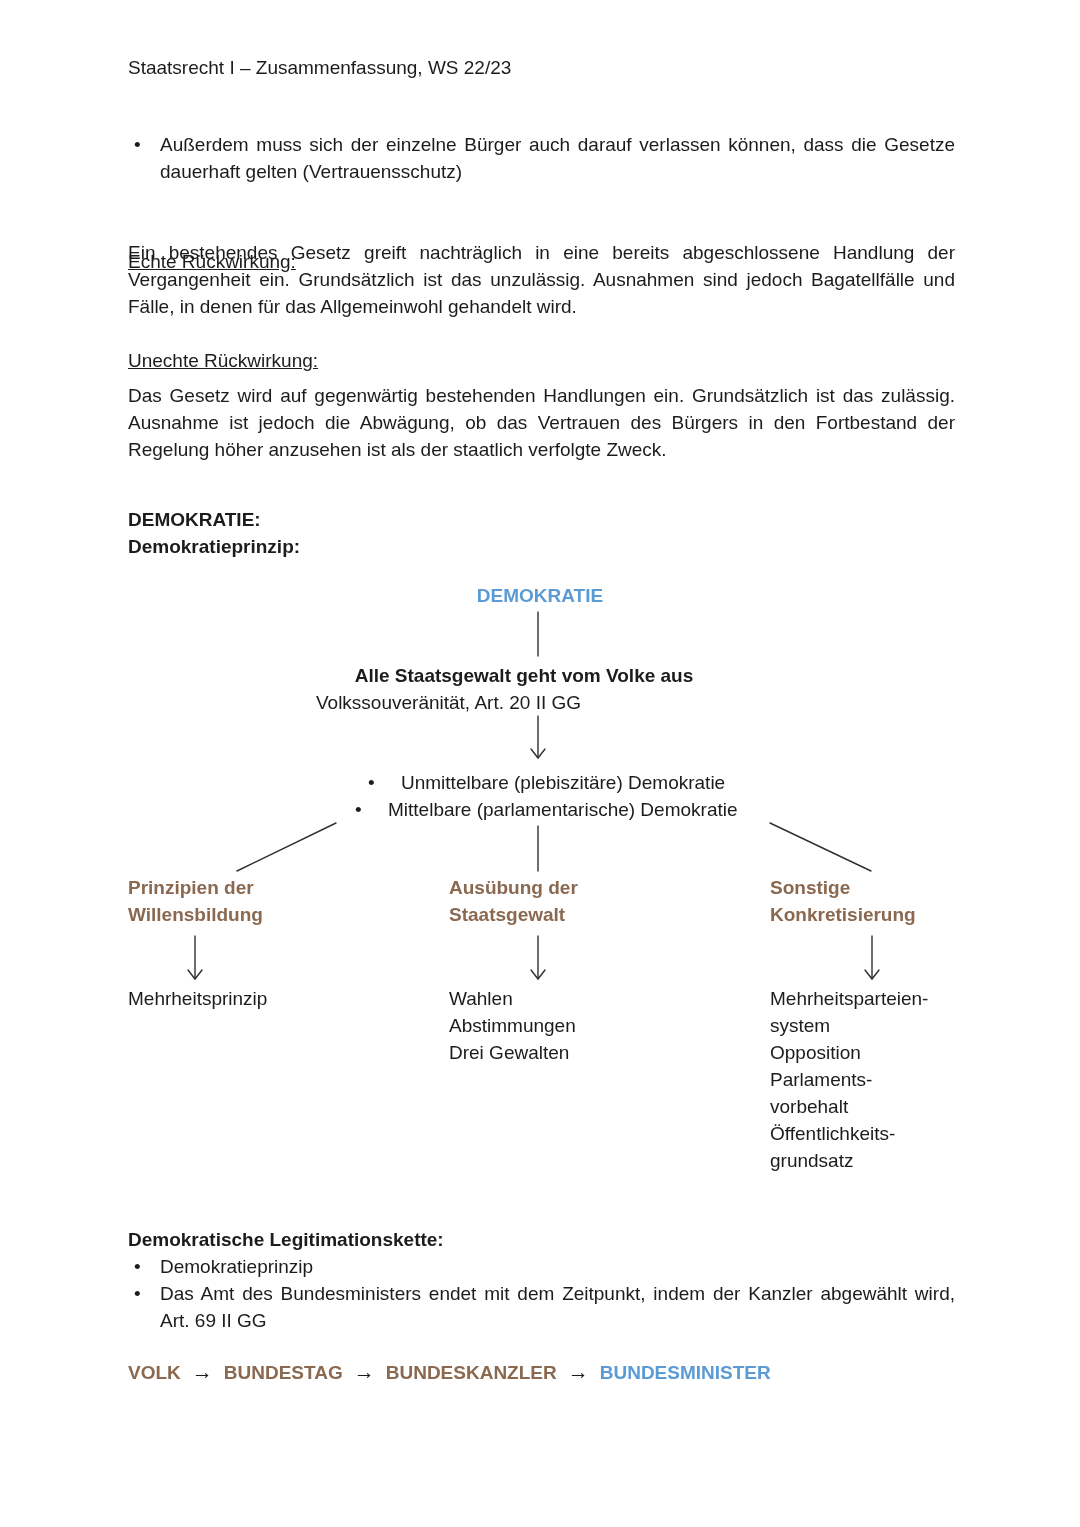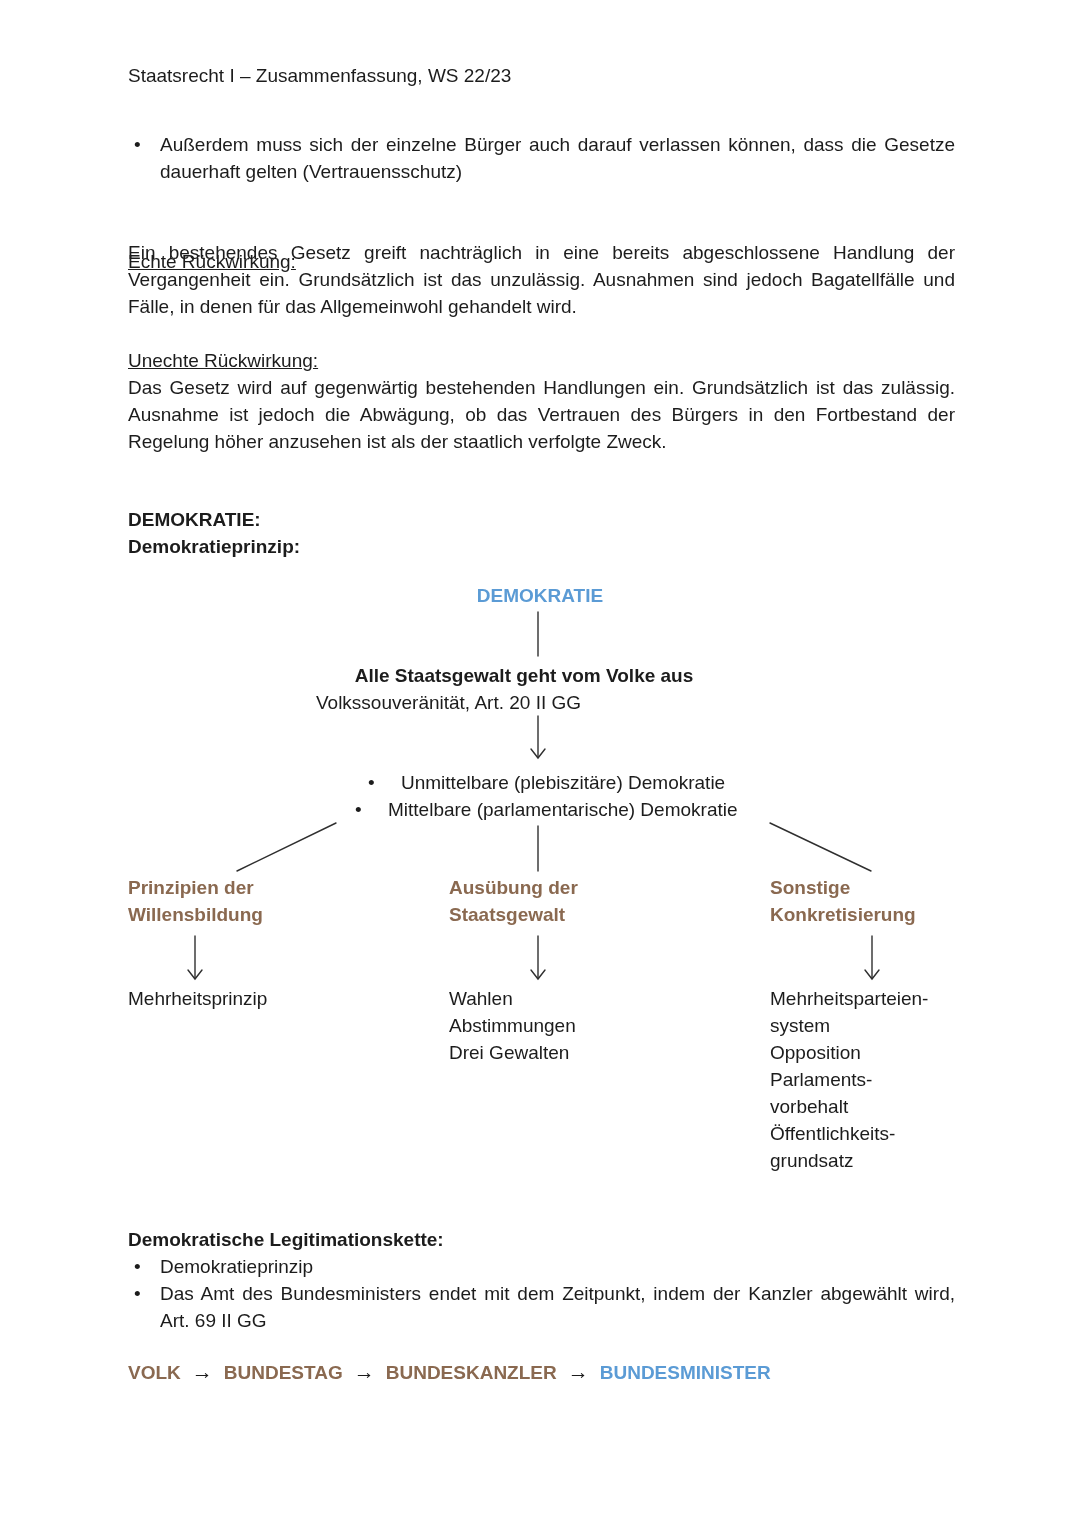--- a/index.html
+++ b/index.html
@@ -47,32 +47,32 @@
     <line class="cline" x1="538" y1="826" x2="538" y2="871"></line>
     <line class="cline" x1="770" y1="823" x2="871" y2="871"></line>
     <line class="cline" x1="195" y1="936" x2="195" y2="978"></line>
     <polyline class="cline" points="188,970 195,979 202,970"></polyline>
     <line class="cline" x1="538" y1="936" x2="538" y2="978"></line>
     <polyline class="cline" points="531,970 538,979 545,970"></polyline>
     <line class="cline" x1="872" y1="936" x2="872" y2="978"></line>
     <polyline class="cline" points="865,970 872,979 879,970"></polyline>
   </svg>
 
-  <div class="abs" style="left:128px;top:62px;">Staatsrecht I – Zusammenfassung, WS 22/23</div>
+  <div class="abs" style="left:128px;top:54px;">Staatsrecht I – Zusammenfassung, WS 22/23</div>
 
   <div class="abs bullet-row" style="left:134px;top:131px;width:821px;">
     <span class="bullet">•</span>
     <div class="btext justify">Außerdem muss sich der einzelne Bürger auch darauf verlassen können, dass die Gesetze dauerhaft gelten (Vertrauensschutz)</div>
   </div>
 
   <div class="abs underline" style="left:128px;top:212px;margin-top:36px;">Echte Rückwirkung:</div>
   <div class="abs justify" style="left:128px;top:239px;width:827px;">Ein bestehendes Gesetz greift nachträglich in eine bereits abgeschlossene Handlung der Vergangenheit ein. Grundsätzlich ist das unzulässig. Ausnahmen sind jedoch Bagatellfälle und Fälle, in denen für das Allgemeinwohl gehandelt wird.</div>
 
   <div class="abs underline" style="left:128px;top:347px;">Unechte Rückwirkung:</div>
-  <div class="abs justify" style="left:128px;top:374px;width:827px;">Das Gesetz wird auf gegenwärtig bestehenden Handlungen ein. Grundsätzlich ist das zulässig. Ausnahme ist jedoch die Abwägung, ob das Vertrauen des Bürgers in den Fortbestand der Regelung höher anzusehen ist als der staatlich verfolgte Zweck.</div>
+  <div class="abs justify" style="left:128px;top:382px;width:827px;">Das Gesetz wird auf gegenwärtig bestehenden Handlungen ein. Grundsätzlich ist das zulässig. Ausnahme ist jedoch die Abwägung, ob das Vertrauen des Bürgers in den Fortbestand der Regelung höher anzusehen ist als der staatlich verfolgte Zweck.</div>
 
   <div class="abs bold" style="left:128px;top:506px;">DEMOKRATIE:</div>
   <div class="abs bold" style="left:128px;top:533px;">Demokratieprinzip:</div>
 
   <div class="abs bold blue center" style="left:0;top:582px;width:1080px;text-align:center;">DEMOKRATIE</div>
 
   <div class="abs bold center" style="left:0;top:662px;width:1048px;">Alle Staatsgewalt geht vom Volke aus</div>
   <div class="abs center" style="left:0;top:689px;width:897px;">Volkssouveränität, Art. 20 II GG</div>
 
   <div class="abs diag-bullet" style="left:368px;top:769px;">

